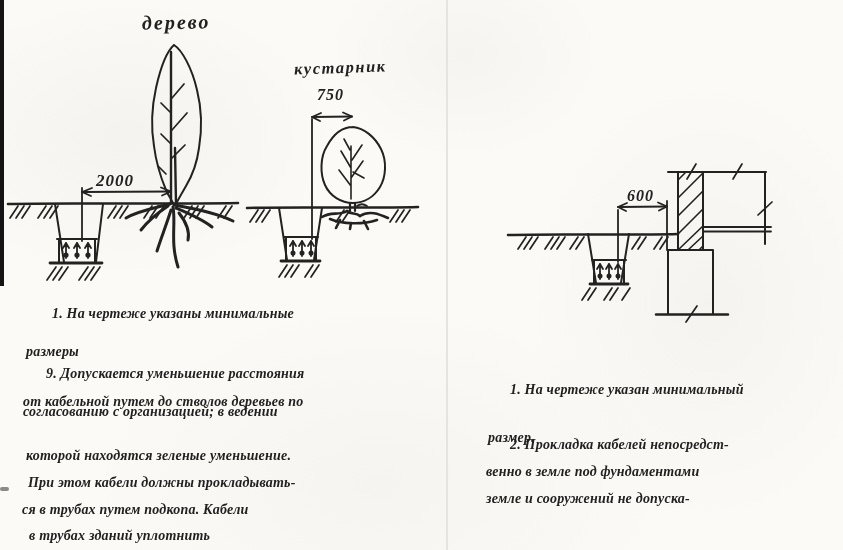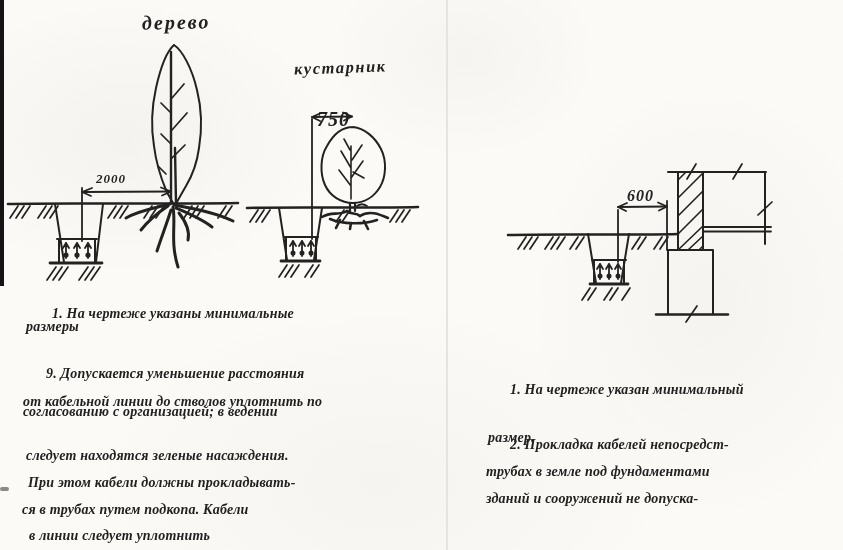--- a/index.html
+++ b/index.html
@@ -16,31 +16,31 @@
     font-family:Liberation Serif, serif;
   }
   .hand{
     position:absolute;
     font-style:italic;
     font-weight:bold;
     color:#222120;
     white-space:nowrap;
     letter-spacing:0.2px;
   }
-  .dimnum{font-size:13px;letter-spacing:1px;}
+  .dimnum{font-size:17px;letter-spacing:1px;}
   .note{font-size:14px;}
   
   #tree-label{left:142px;top:11px;font-size:20px;letter-spacing:2px;transform:rotate(-1deg);}
   #shrub-label{left:294px;top:58px;font-size:16.5px;letter-spacing:1.5px;transform:rotate(-2deg);}
   #dim-2000{left:96px;top:171px;}
-  #dim-750{left:317px;top:108px;font-size:20px;}
+  #dim-750{left:317px;top:86px;font-size:16px;}
   #dim-600{left:627px;top:187px;font-size:16px;text-align:center;}
   
   .ln0{left:52px;top:306px;}
-  .ln1{left:26px;top:319px;}
+  .ln1{left:26px;top:344px;}
   .ln2{left:46px;top:366px;}
   .ln3{left:23px;top:394px;}
   .ln4{left:23px;top:404px;}
   .ln5{left:26px;top:448px;}
   .ln6{left:28px;top:475px;}
   .ln7{left:22px;top:502px;}
   .ln8{left:29px;top:528px;}
   
   .rn0{left:510px;top:382px;}
   .rn1{left:488px;top:430px;}
@@ -217,30 +217,30 @@
   <div class="hand" id="tree-label">дерево</div>
   <div class="hand" id="shrub-label">кустарник</div>
   <div class="hand dimnum" id="dim-2000">2000</div>
   <div class="hand dimnum" id="dim-750">750</div>
   <div class="hand dimnum" id="dim-600">600</div>
 
   <div>
     <div class="hand note ln0">1. На чертеже указаны минимальные</div>
     <div class="hand note ln1">размеры</div>
     <div class="hand note ln2">9. Допускается уменьшение расстояния</div>
-    <div class="hand note ln3">от кабельной линии до стволов уплотнить по</div>
+    <div class="hand note ln3">от кабельной путем до стволов деревьев по</div>
     <div class="hand note ln4">согласованию с организацией; в ведении</div>
-    <div class="hand note ln5">следует находятся зеленые насаждения.</div>
+    <div class="hand note ln5">которой находятся зеленые уменьшение.</div>
     <div class="hand note ln6">При этом кабели должны прокладывать-</div>
     <div class="hand note ln7">ся в трубах путем подкопа. Кабели</div>
-    <div class="hand note ln8">в линии следует уплотнить</div>
+    <div class="hand note ln8">в трубах зданий уплотнить</div>
   </div>
 
   <div>
     <div class="hand note rn0">1. На чертеже указан минимальный</div>
     <div class="hand note rn1">размер.</div>
     <div class="hand note rn2">2. Прокладка кабелей непосредст-</div>
-    <div class="hand note rn3">трубах в земле под фундаментами</div>
-    <div class="hand note rn4">зданий и сооружений не допуска-</div>
+    <div class="hand note rn3">венно в земле под фундаментами</div>
+    <div class="hand note rn4">земле и сооружений не допуска-</div>
     <div class="hand note rn5">ется</div>
   </div>
 
 </div>
 
 </body></html>

